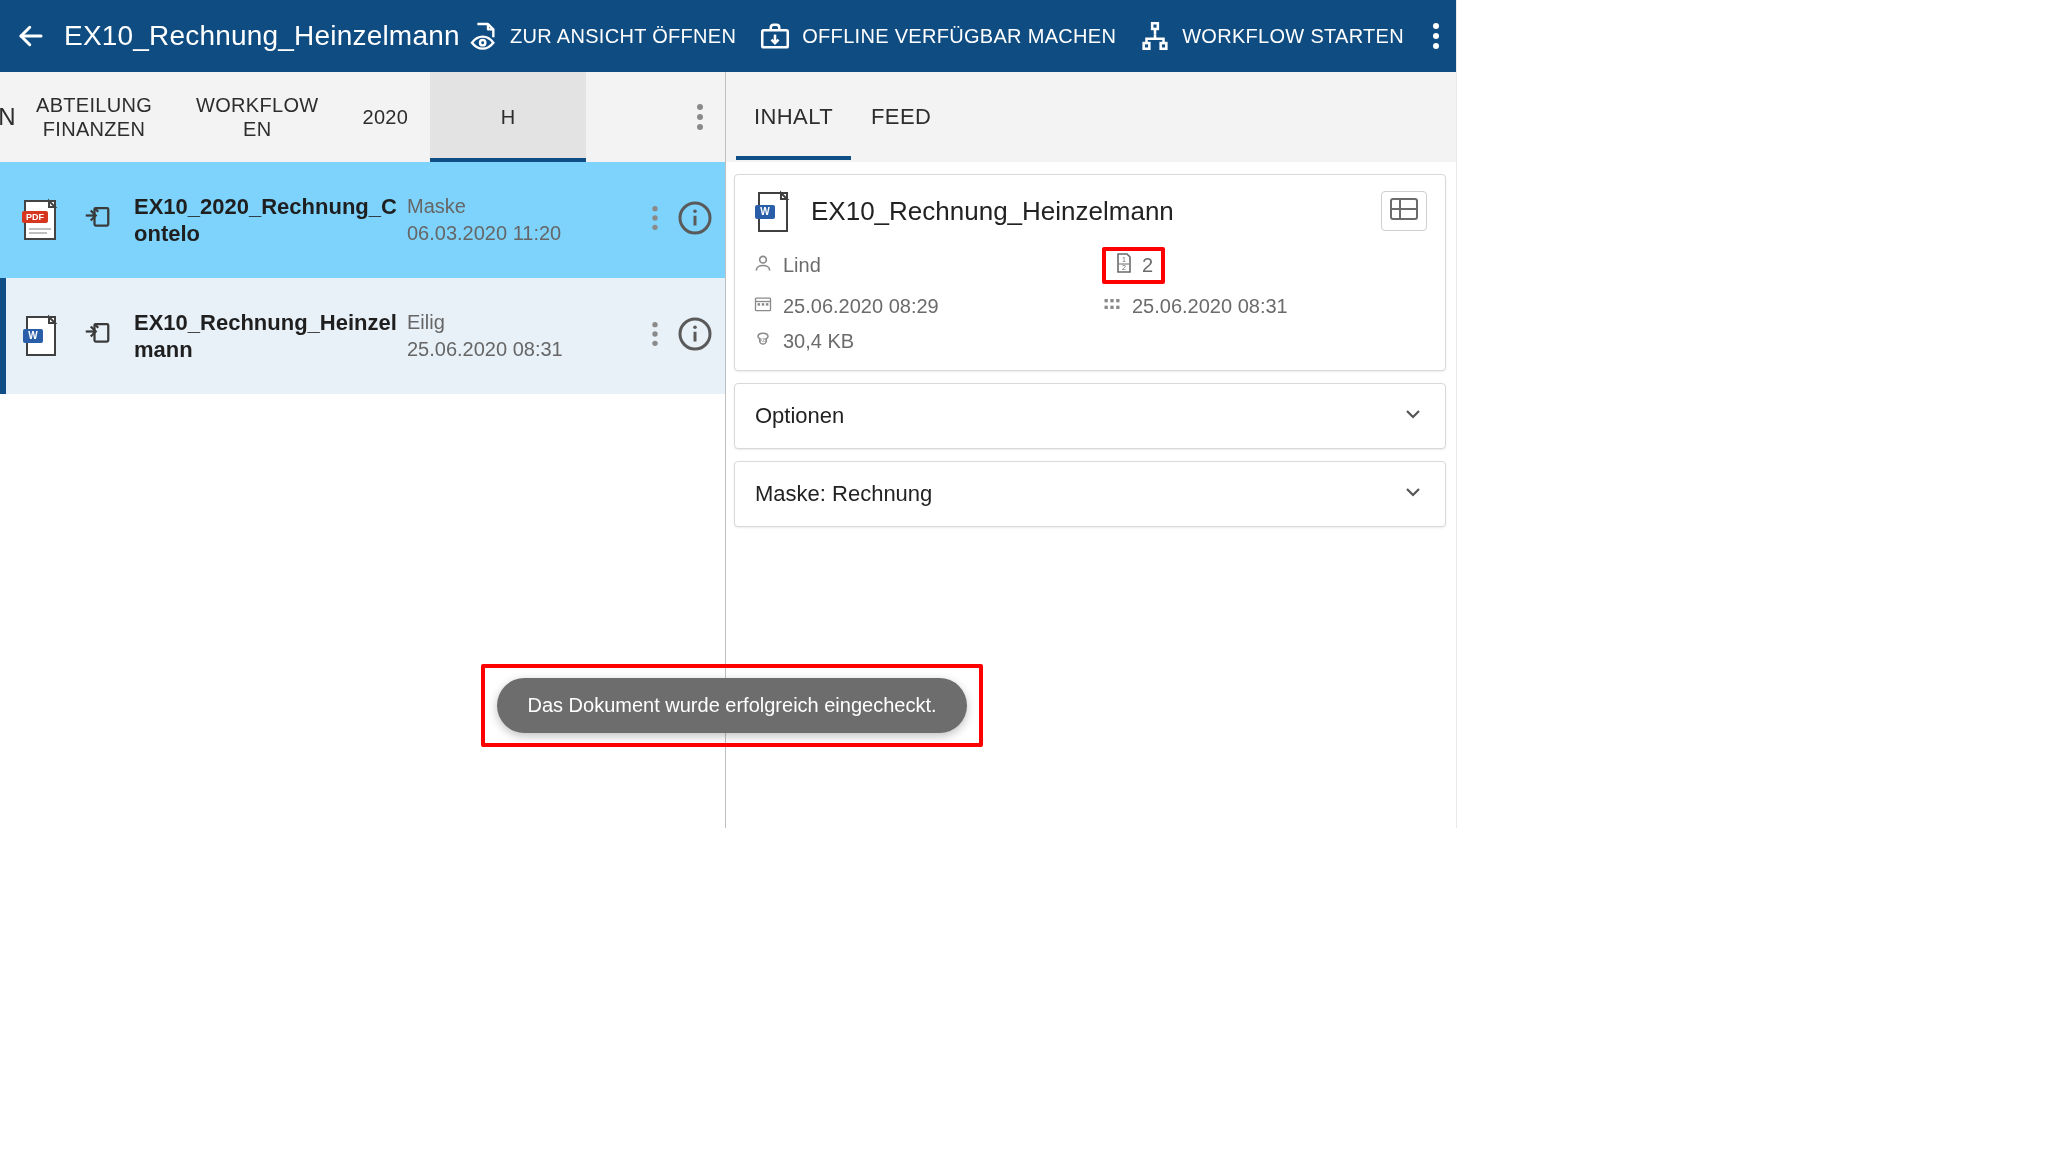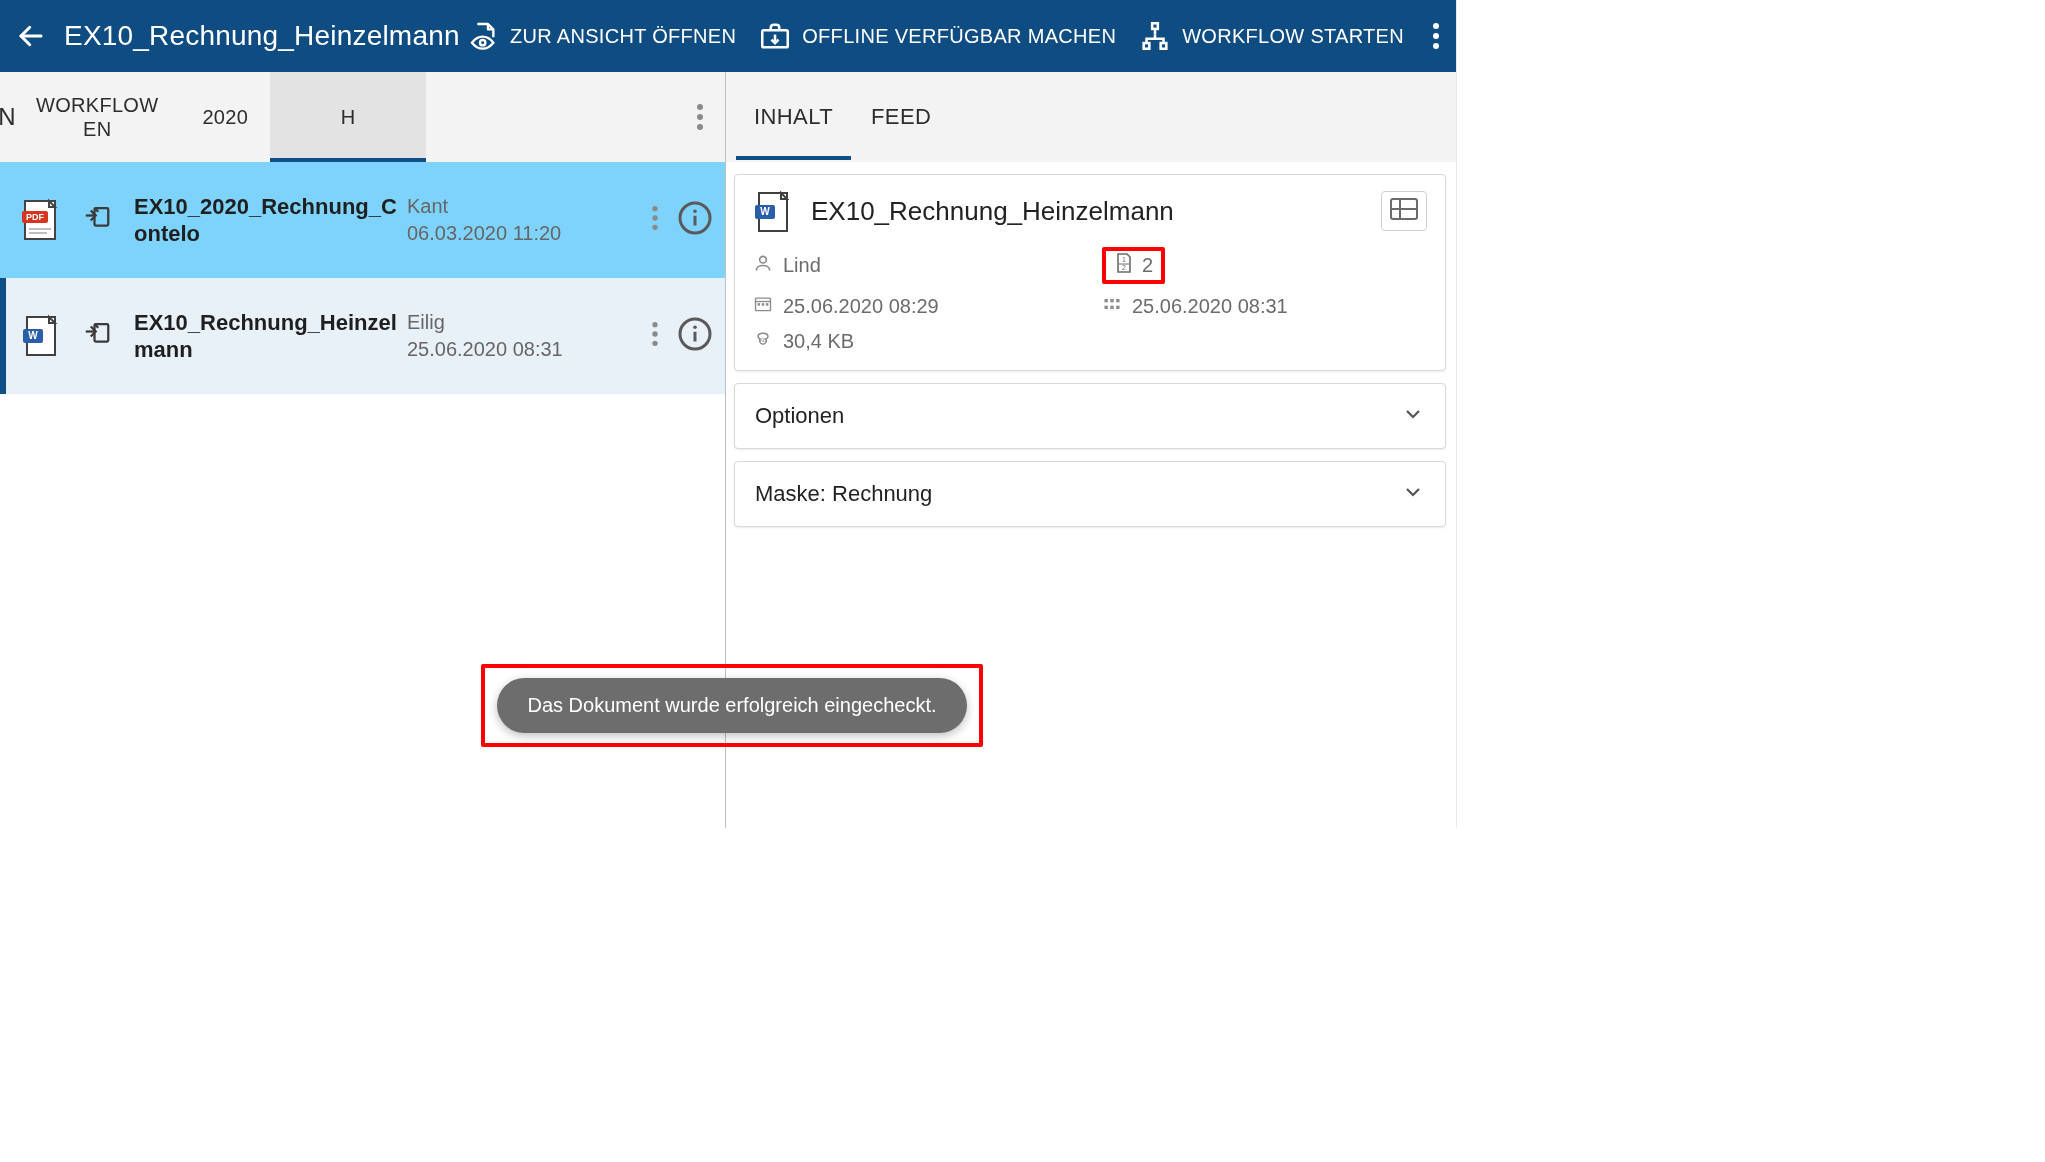--- a/index.html
+++ b/index.html
@@ -147,20 +147,22 @@
       </span>
     </div>
   </div>
 
   <div class="split">
 
     <div class="left">
       <div class="bc-wrap">
         <div class="bc-edge">N</div>
         <div class="bc-tabs">
+          <div class="bc-tab multiline"><span style="white-space:pre-line;">ABTEILUNG
+FINANZEN</span></div>
           <div class="bc-tab multiline"><span style="white-space:pre-line;">WORKFLOW
 EN</span></div>
           <div class="bc-tab"><span>2020</span></div>
           <div class="bc-tab active" style="min-width:156px;"><span>H</span></div>
         </div>
         <div class="bc-more">
           <svg width="8" height="30" viewBox="0 0 6 24" fill="#8a8a8a">
               <circle cx="3" cy="4" r="2.4"></circle>
               <circle cx="3" cy="12" r="2.4"></circle>
               <circle cx="3" cy="20" r="2.4"></circle>
@@ -185,21 +187,21 @@
             <svg width="30" height="30" viewBox="0 0 24 24" fill="none" stroke="#3a3a3a" stroke-width="1.8">
                 <rect x="10" y="4" width="11" height="14" rx="1"></rect>
                 <path d="M10 4l3 3"></path>
                 <path d="M3 10h8"></path>
                 <path d="M7 6l4 4-4 4"></path>
               </svg>
           </div>
           <div class="middle">
             <div class="name">EX10_2020_Rechnung_Contelo</div>
             <div class="meta">
-              <span>Kant</span>
+              <span>Maske</span>
               <span>06.03.2020 11:20</span>
             </div>
           </div>
           <div class="actions">
             <span class="dots">
               <svg width="8" height="28" viewBox="0 0 6 24" fill="#8a8a8a">
                   <circle cx="3" cy="4" r="2.3"></circle>
                   <circle cx="3" cy="12" r="2.3"></circle>
                   <circle cx="3" cy="20" r="2.3"></circle>
                 </svg>

